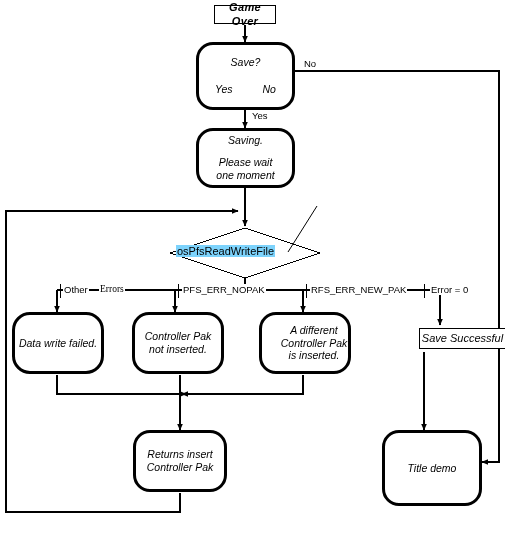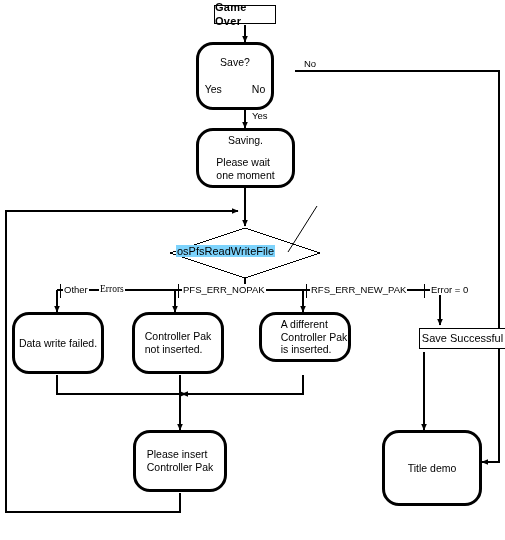--- a/index.html
+++ b/index.html
@@ -25,24 +25,25 @@
     width: 505px;
     height: 540px;
     pointer-events: none;
   }
   .node {
     position: absolute;
     box-sizing: border-box;
     display: flex;
     align-items: center;
     justify-content: center;
-    text-align: left;
+    text-align: center;
     color: #000000;
     background: #ffffff;
     line-height: 1.22;
+    font-style: italic;
   }
   .rect-node {
     border: 1px solid #000000;
     font-size: 11px;
     margin-left: 38px;
   }
   .term-node {
     border: 1px solid #000000;
     font-weight: bold;
     font-size: 11px;
@@ -129,21 +130,21 @@
 
       <path d="M424,352 L424,430" marker-end="url(#arr)"></path>
 
     </g>
   </svg>
 
   <div class="node term-node" style="left:214px; top:5px; width:62px; height:19px;">
     <span>Game Over</span>
   </div>
 
-  <div class="node round-node" style="left:196px; top:42px; width:78px; height:68px; flex-direction:column; justify-content:center;">
+  <div class="node round-node" style="left:196px; top:42px; width:99px; height:68px; flex-direction:column; justify-content:center;">
     <div style="margin-bottom:14px;">Save?</div>
     <div class="lbl-row" style="gap:30px;">
       <span>Yes</span>
       <span>No</span>
     </div>
   </div>
 
   <div class="node round-node" style="left:196px; top:128px; width:99px; height:60px; flex-direction:column; justify-content:center;">
     <div style="margin-bottom:9px;">Saving.</div>
     <div class="multi">Please wait
@@ -158,41 +159,41 @@
 
   <div class="edge-label" style="left:303px; top:58px;">No</div>
   <div class="edge-label" style="left:251px; top:110px;">Yes</div>
 
   <div class="edge-label" style="left:63px; top:284px;">Other</div>
   <div class="edge-label" style="left:99px; top:284px;font-family:Liberation Serif, serif;">Errors</div>
   <div class="edge-label" style="left:182px; top:284px;">PFS_ERR_NOPAK</div>
   <div class="edge-label" style="left:310px; top:284px;text-align:center;">RFS_ERR_NEW_PAK</div>
   <div class="edge-label" style="left:430px; top:284px;">Error = 0</div>
 
-  <div class="node round-node" style="left:12px; top:312px; width:92px; height:62px;">
+  <div class="node round-node" style="left:12px; top:312px; width:92px; height:62px;border-radius:18px;">
     <span class="multi">Data write failed.</span>
   </div>
 
   <div class="node round-node" style="left:132px; top:312px; width:92px; height:62px;">
     <span class="multi">Controller Pak
 not inserted.</span>
   </div>
 
-  <div class="node round-node" style="left:259px; top:312px; width:92px; height:50px;padding-left:18px;">
+  <div class="node round-node" style="left:259px; top:312px; width:92px; height:62px;padding-left:18px;">
     <span class="multi">A different
 Controller Pak
 is inserted.</span>
   </div>
 
   <div class="node rect-node" style="left:381px; top:328px; width:87px; height:21px;">
     <span>Save Successful</span>
   </div>
 
   <div class="node round-node" style="left:133px; top:430px; width:94px; height:62px;">
-    <span class="multi">Please insert
+    <span class="multi">Returns insert
 Controller Pak</span>
   </div>
 
   <div class="node round-node" style="left:382px; top:430px; width:100px; height:76px;">
     <span>Title demo</span>
   </div>
 
 </div>
 
 </body></html>

